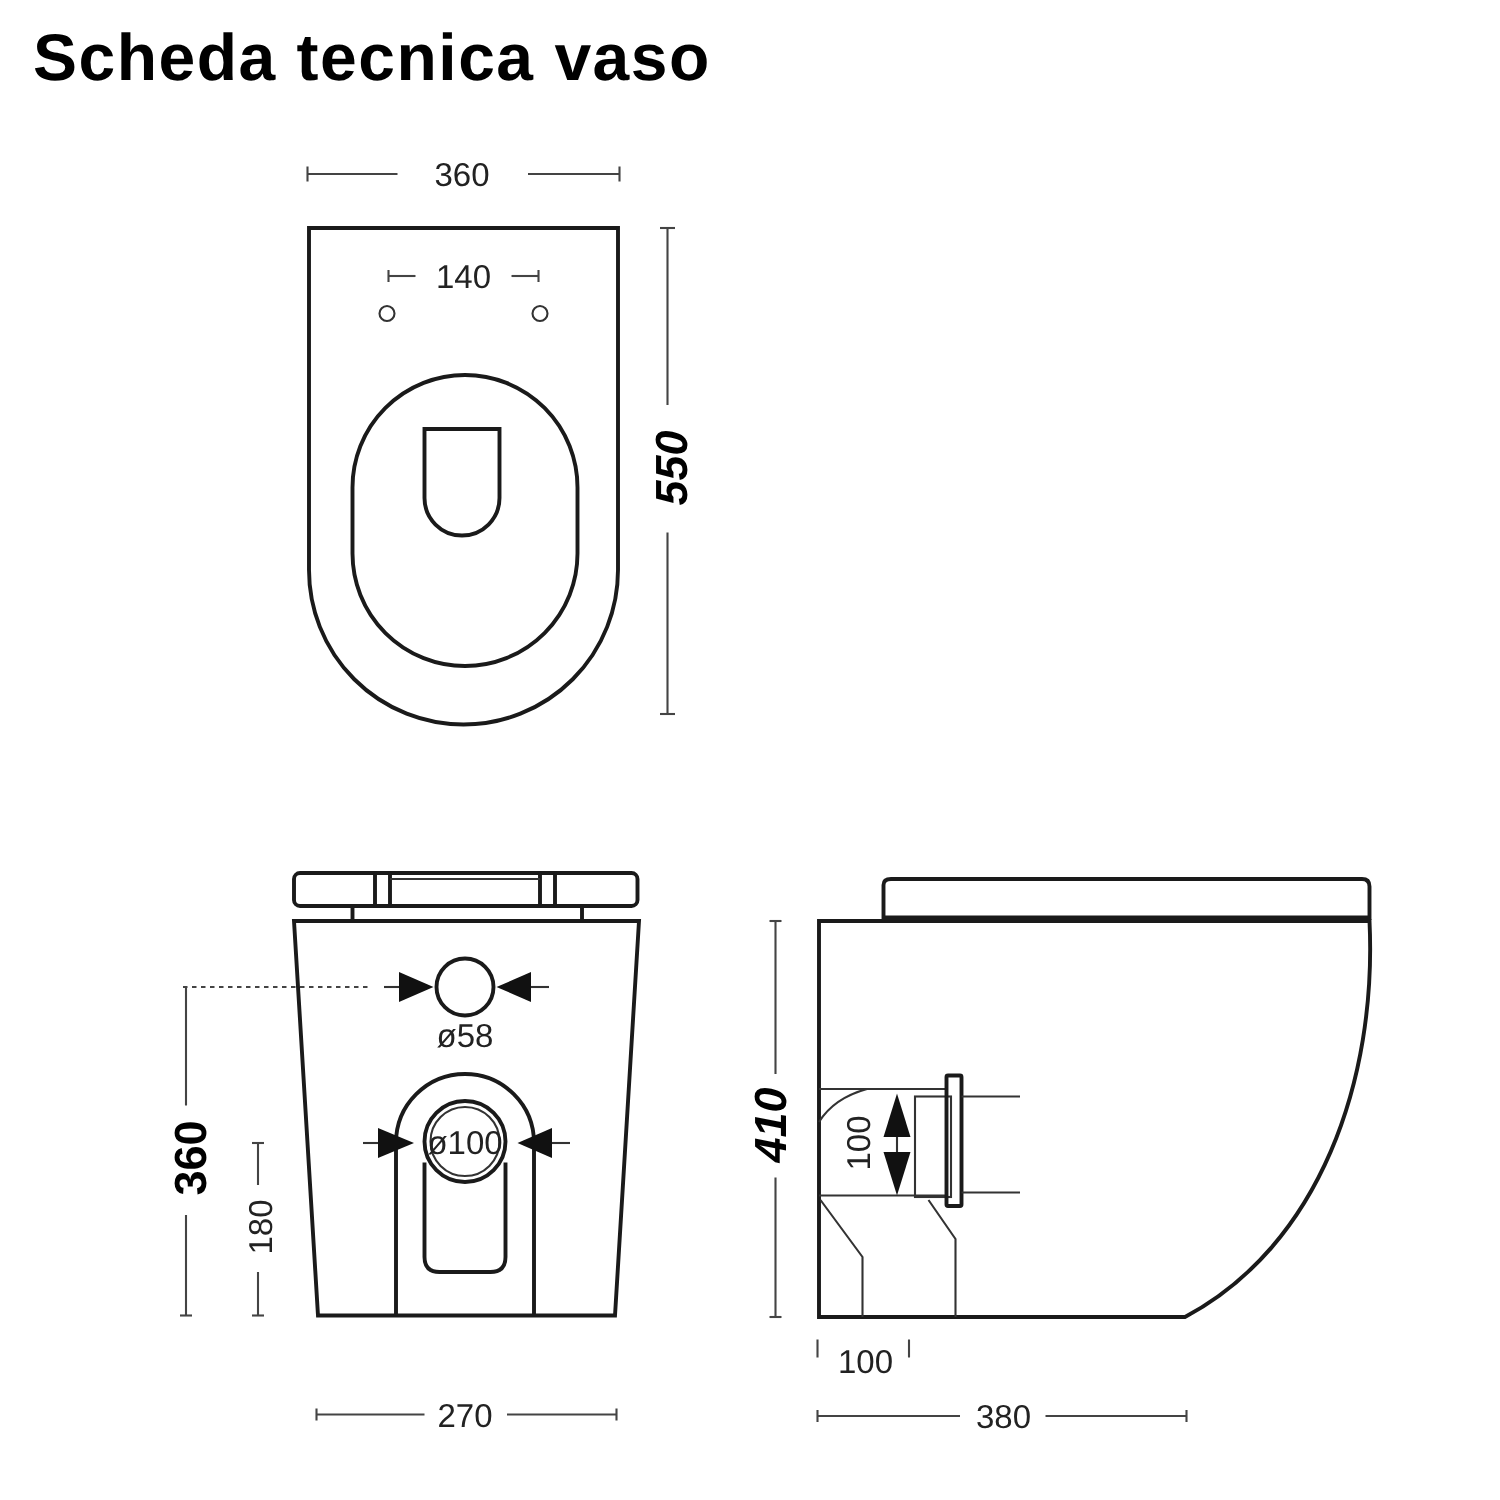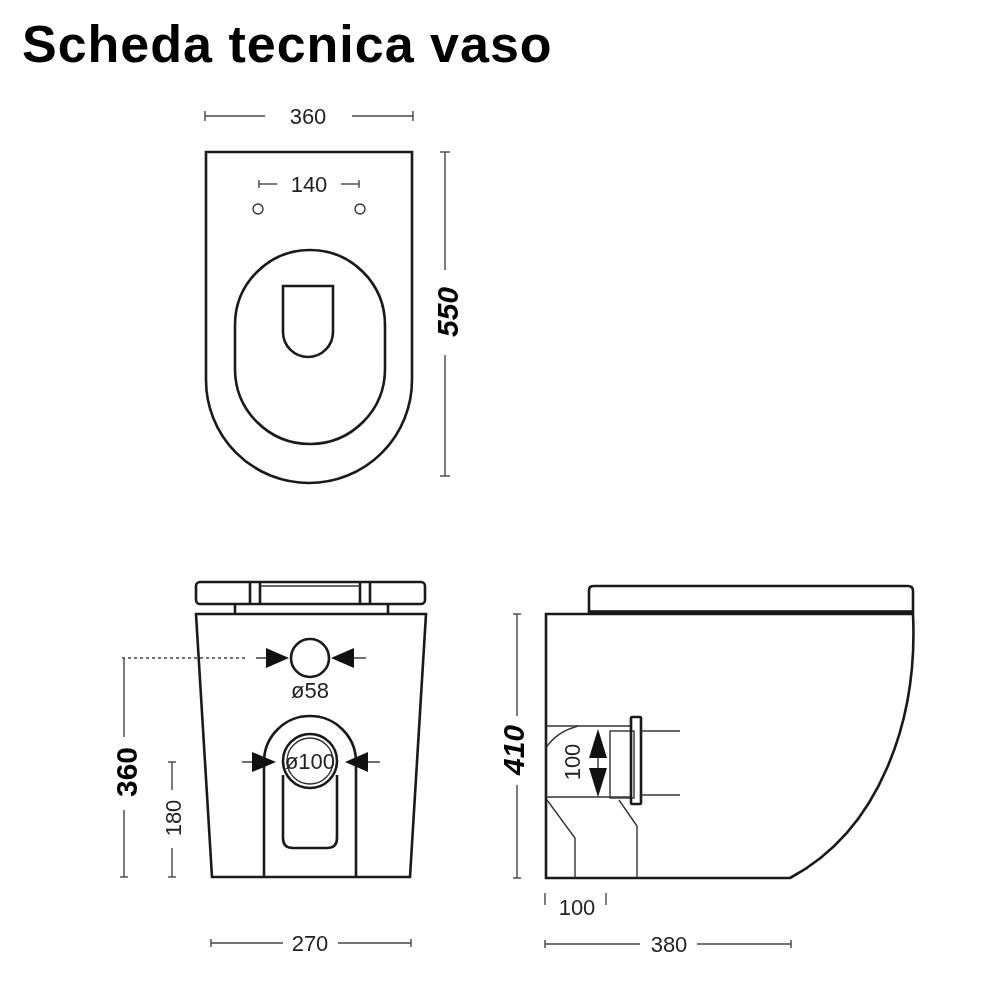--- a/index.html
+++ b/index.html
@@ -1,20 +1,20 @@
 <!DOCTYPE html>
 <html><head>
 <meta charset="utf-8">
 <style>
   html, body { margin: 0; padding: 0; background: #ffffff; }
   body { width: 1000px; height: 1000px; position: relative; overflow: hidden; }
   .title {
     position: absolute; left: 22px; top: 14px;
     font-family: "Liberation Sans", sans-serif; font-weight: 700;
-    font-size: 52px; color: #000; letter-spacing: 1px; margin: 0;
+    font-size: 44px; color: #000; letter-spacing: 1px; margin: 0;
   }
   svg { position: absolute; left: 0; top: 0; }
   .ln { stroke: #1a1a1a; stroke-width: 2.6; fill: none; }
   .thin { stroke: #333; stroke-width: 1.4; fill: none; }
   .dim { stroke: #444; stroke-width: 1.4; fill: none; }
   .dimtxt { font-family: "Liberation Sans", sans-serif; font-size: 22px; fill: #222; }
   .bigtxt { font-family: "Liberation Sans", sans-serif; font-size: 30px; font-weight: 700; font-style: italic; fill: #000; }
   .bigtxt2 { font-family: "Liberation Sans", sans-serif; font-size: 30px; font-weight: 700; fill: #000; }
   .arrow { fill: #111; }
 </style>

